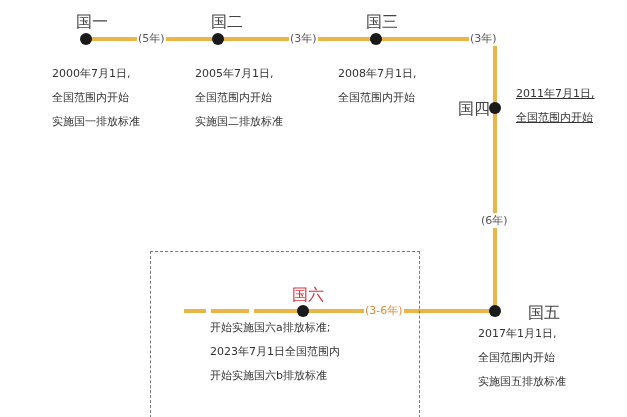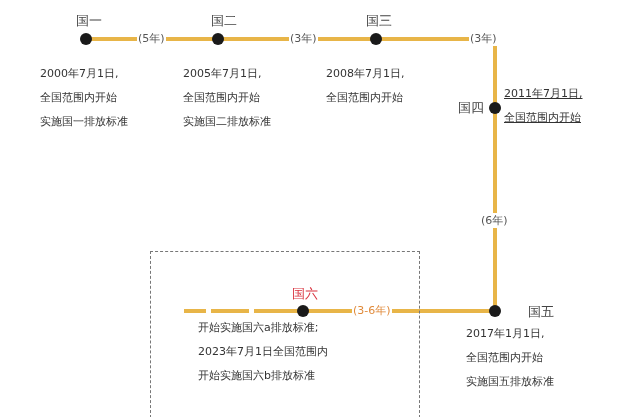--- a/index.html
+++ b/index.html
@@ -1,22 +1,22 @@
 <!DOCTYPE html>
 <html><head>
 <meta charset="utf-8">
 <style>
   html, body { margin:0; padding:0; }
   body { width:627px; height:417px; background:#ffffff; position:relative; overflow:hidden;
          font-family:"DejaVu Sans","Liberation Sans",sans-serif; color:#333; }
   .line { position:absolute; background:#e8b548; }
   .dot { position:absolute; width:12px; height:12px; border-radius:50%; background:#1a1a1a; }
-  .lbl { position:absolute; font-size:13px; color:#444; white-space:nowrap; }
+  .lbl { position:absolute; font-size:16px; color:#444; white-space:nowrap; }
   .dur { position:absolute; font-size:11px; color:#555; background:#fff; padding:0 1px; white-space:nowrap; }
-  .desc { position:absolute; font-size:11px; line-height:24px; color:#333; white-space:nowrap; }
+  .desc { position:absolute; font-size:11px; line-height:24px; color:#333; white-space:nowrap;margin-left:12px; }
   .dashbox { position:absolute; border:1px dashed #777; border-bottom:none; }
   .seg { position:absolute; height:4px; background:#e8b548; }
 </style>
 </head>
 <body>
 
 <div class="line" style="left:85px; top:37px; width:412px; height:4px;"></div>
 <div class="line" style="left:493px; top:37px; width:4px; height:274px;"></div>
 <div class="line" style="left:300px; top:309px; width:197px; height:4px;"></div>
 <div class="seg" style="left:184px; top:309px; width:22px;"></div>
@@ -64,21 +64,21 @@
 <div class="dur" style="left:480px; top:213px;">(6年)</div>
 
 <div class="lbl" style="left:528px; top:303px;">国五</div>
 <div class="dot" style="left:489px; top:305px;"></div>
 <div class="desc" style="left:466px; top:322px;">
   <div>2017年1月1日,</div>
   <div>全国范围内开始</div>
   <div>实施国五排放标准</div>
 </div>
 
-<div class="dur" style="left:352px; top:303px; color:#e08a3a;text-align:right;">(3-6年)</div>
+<div class="dur" style="left:364px; top:303px; color:#e08a3a;text-align:right;">(3-6年)</div>
 
 <div class="lbl" style="left:292px; top:285px; color:#d9333f;text-align:center;">国六</div>
 <div class="dot" style="left:297px; top:305px;"></div>
 <div class="desc" style="left:198px; top:316px;">
   <div>开始实施国六a排放标准;</div>
   <div>2023年7月1日全国范围内</div>
   <div>开始实施国六b排放标准</div>
 </div>
 
 </body></html>

